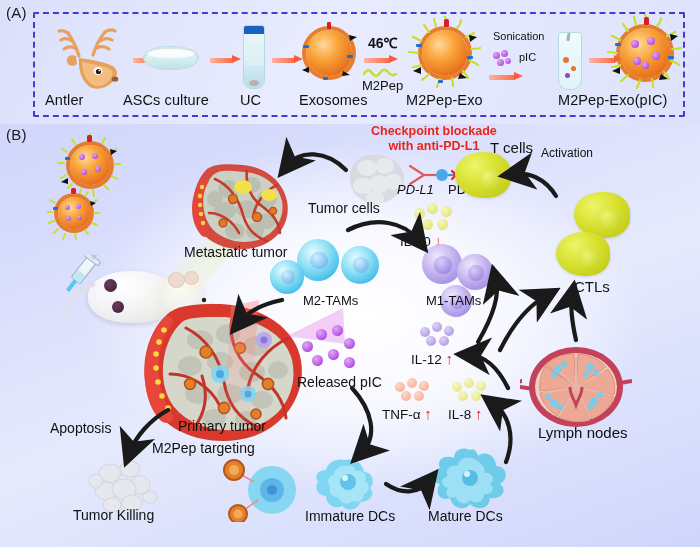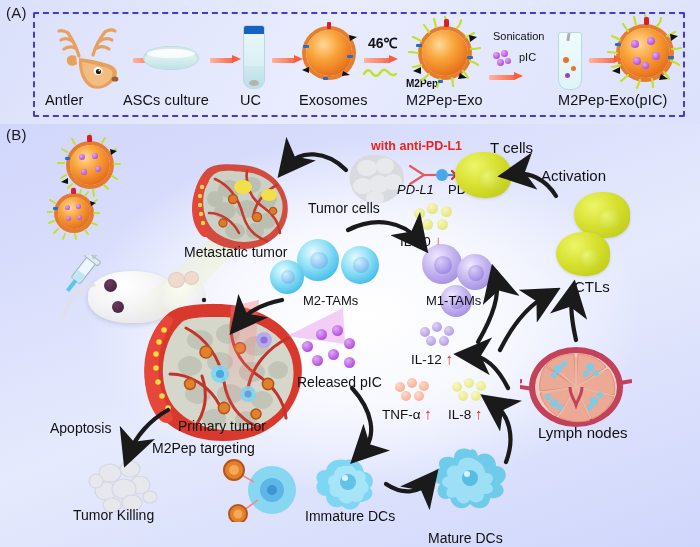--- a/index.html
+++ b/index.html
@@ -205,21 +205,21 @@
     <div class="stage-label" style="left:299px;top:92px;">Exosomes</div>
 
     <div class="small-label" style="left:368px;top:33px;font-size:14px;">46℃</div>
     <div class="parrow" style="left:364px;top:55px;width:34px;">
       <div class="shaft"></div>
         <div class="head"></div>
       </div>
     <svg style="position:absolute;left:363px;top:66px;" width="40" height="12">
       <path d="M1 8 Q5 1 9 7 T17 7 T25 6 T33 8" stroke="#c4e02a" stroke-width="2.4" fill="none" stroke-linecap="round"></path>
     </svg>
-    <div class="small-label" style="left:362px;top:78px;font-weight:700;font-size:10px;margin-left:44px;">M2Pep</div>
+    <div class="small-label" style="left:362px;top:78px;font-weight:400;font-size:13px;">M2Pep</div>
 
     <div class="exo" style="left:422px;top:30px;width:46px;height:46px;">
       <div class="core"></div>
       <svg style="position:absolute;left:-14px;top:-14px;" width="74" height="74" viewBox="0 0 74 74">
         <g stroke="#c4e02a" stroke-width="2.2" fill="none" stroke-linecap="round">
           <path d="M37 9 q2-5 0-8"></path>
             <path d="M49 12 q4-4 4-8"></path>
             <path d="M58 21 q5-2 8-4"></path>
           <path d="M63 33 q6 0 9-1"></path>
             <path d="M62 45 q6 2 8 4"></path>
@@ -558,21 +558,21 @@
         <ellipse cx="48" cy="34" rx="9" ry="8"></ellipse>
           <ellipse cx="18" cy="38" rx="10" ry="8"></ellipse>
         <ellipse cx="34" cy="36" rx="10" ry="9"></ellipse>
           <ellipse cx="30" cy="50" rx="9" ry="7"></ellipse>
       </g>
     </svg>
   </div>
   <div class="blabel" style="left:308px;top:200px;">Tumor cells</div>
 
   <div class="redlabel" style="left:371px;top:124px;">
-    <br>
+    <span>Checkpoint blockade</span><br>
     <span>with anti-PD-L1</span>
   </div>
 
   <div style="position:absolute;left:406px;top:160px;width:90px;height:32px;">
     <svg width="90" height="32" viewBox="0 0 90 32">
       <path d="M4 6 L18 15 L4 24" stroke="#e05b5b" stroke-width="2.2" fill="none" stroke-linecap="round"></path>
       <line x1="18" y1="15" x2="30" y2="15" stroke="#e05b5b" stroke-width="2.2"></line>
       <circle cx="36" cy="15" r="6" fill="#4aa8e8"></circle>
       <line x1="42" y1="15" x2="66" y2="15" stroke="#3f95d4" stroke-width="2.2"></line>
       <g stroke="#e8241d" stroke-width="2.2" stroke-linecap="round">
@@ -580,21 +580,21 @@
           <line x1="54" y1="11" x2="46" y2="19"></line>
       </g>
     </svg>
   </div>
   <div class="blabel" style="left:397px;top:182px;font-size:13px;font-style:italic;">PD-L1</div>
   <div class="blabel" style="left:448px;top:182px;font-size:13px;">PD-1</div>
 
   <div class="tcell" style="left:455px;top:152px;width:56px;height:46px;"></div>
   <div class="blabel" style="left:490px;top:139px;font-size:15px;">T cells</div>
 
-  <div class="blabel" style="left:541px;top:167px;font-size:15px;">Activation</div>
+  <div class="blabel" style="left:541px;top:146px;font-size:12px;">Activation</div>
 
   <div class="tcell" style="left:574px;top:192px;width:56px;height:46px;"></div>
   <div class="tcell" style="left:556px;top:232px;width:54px;height:44px;"></div>
   <div class="blabel" style="left:574px;top:278px;font-size:15px;">CTLs</div>
 
   <div class="dot-cluster" style="position:absolute;left:414px;top:202px;width:44px;height:32px;">
     <span class="dt" style="left:0;top:6px;width:11px;height:11px;background:radial-gradient(circle at 35% 30%,#f6f7b8,#dde06a);position:absolute;"></span>
     <span class="dt" style="left:13px;top:1px;width:11px;height:11px;background:radial-gradient(circle at 35% 30%,#f6f7b8,#dde06a);position:absolute;"></span>
     <span class="dt" style="left:27px;top:4px;width:11px;height:11px;background:radial-gradient(circle at 35% 30%,#f6f7b8,#dde06a);position:absolute;"></span>
     <span class="dt" style="left:8px;top:17px;width:11px;height:11px;background:radial-gradient(circle at 35% 30%,#f6f7b8,#dde06a);position:absolute;"></span>
@@ -722,21 +722,21 @@
       <path d="M40 6 C32 2 24 6 24 14 C14 10 6 16 10 24 C0 26 0 38 10 40 C4 48 10 58 20 54
                C22 64 34 68 40 60 C48 68 60 64 60 54 C72 56 78 46 70 40 C80 34 76 22 66 22
                C66 12 56 6 48 12 C46 6 44 4 40 6 Z" fill="#6ecbea"></path>
       <path d="M42 14 C34 12 28 16 28 22 C20 20 14 26 18 32 C10 34 10 42 18 44 C14 50 18 56 26 53
                C28 60 36 62 40 56 C46 61 54 58 54 50 C62 51 66 44 60 40 C66 35 62 28 55 29
                C55 21 48 17 42 14 Z" fill="#9de0f5"></path>
       <circle cx="40" cy="34" r="8" fill="#58bde4"></circle>
       <circle cx="37" cy="30" r="3" fill="#d7f3fc"></circle>
     </svg>
   </div>
-  <div class="blabel" style="left:428px;top:508px;margin-top:22px;">Mature DCs</div>
+  <div class="blabel" style="left:428px;top:508px;">Mature DCs</div>
 
   <svg id="arrows" viewBox="0 0 700 547">
     <defs>
       <marker id="ah" markerWidth="9" markerHeight="9" refX="5" refY="4.5" orient="auto">
         <path d="M0 0 L9 4.5 L0 9 L2.4 4.5 Z" fill="#1a1a1a"></path>
       </marker>
     </defs>
     <g fill="none" stroke="#1a1a1a" stroke-width="4.2" marker-end="url(#ah)" stroke-linecap="round">
 
       <path d="M346 170 C326 150 300 150 288 165"></path>

